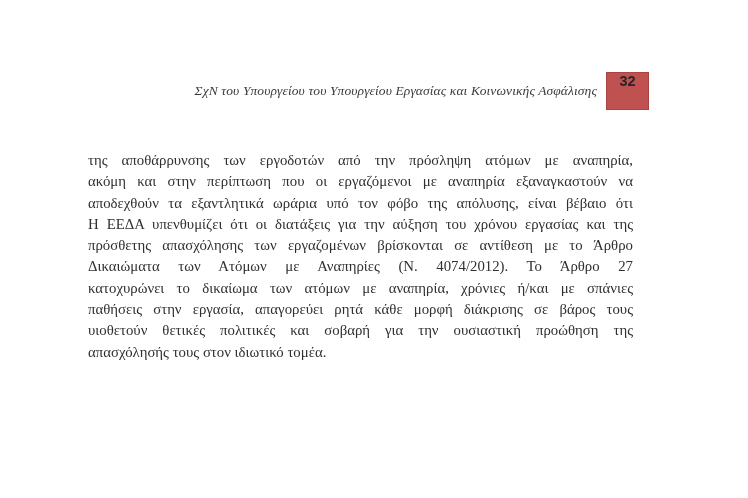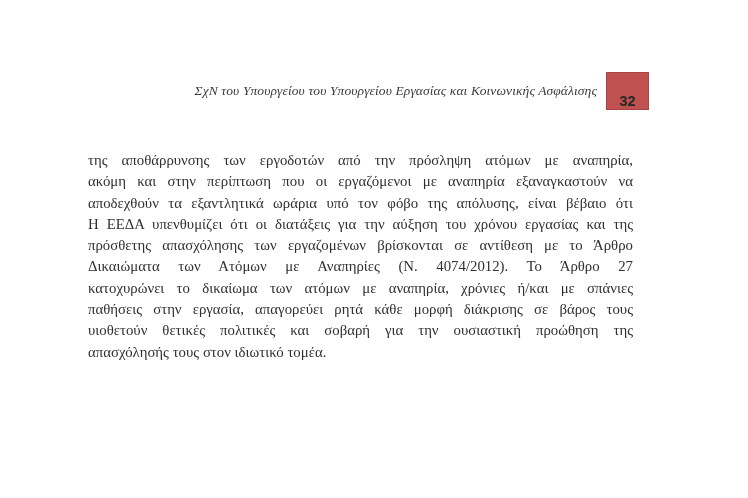--- a/index.html
+++ b/index.html
@@ -32,21 +32,21 @@
     white-space: nowrap;
     margin-right: 9px;
     letter-spacing: 0.1px;
     font-family: Liberation Serif, serif;
   }
   .page-number-box {
     width: 43px;
     height: 38px;
     flex: 0 0 auto;
     display: flex;
-    align-items: flex-end;
+    align-items: flex-start;
     justify-content: center;
     border: 1px solid #a84543;
     background: #bf5150;
     box-sizing: border-box;
   }
   .page-number-box span {
     font-family: "Liberation Sans", sans-serif;
     font-size: 14.5px;
     font-weight: bold;
     color: #262626;

